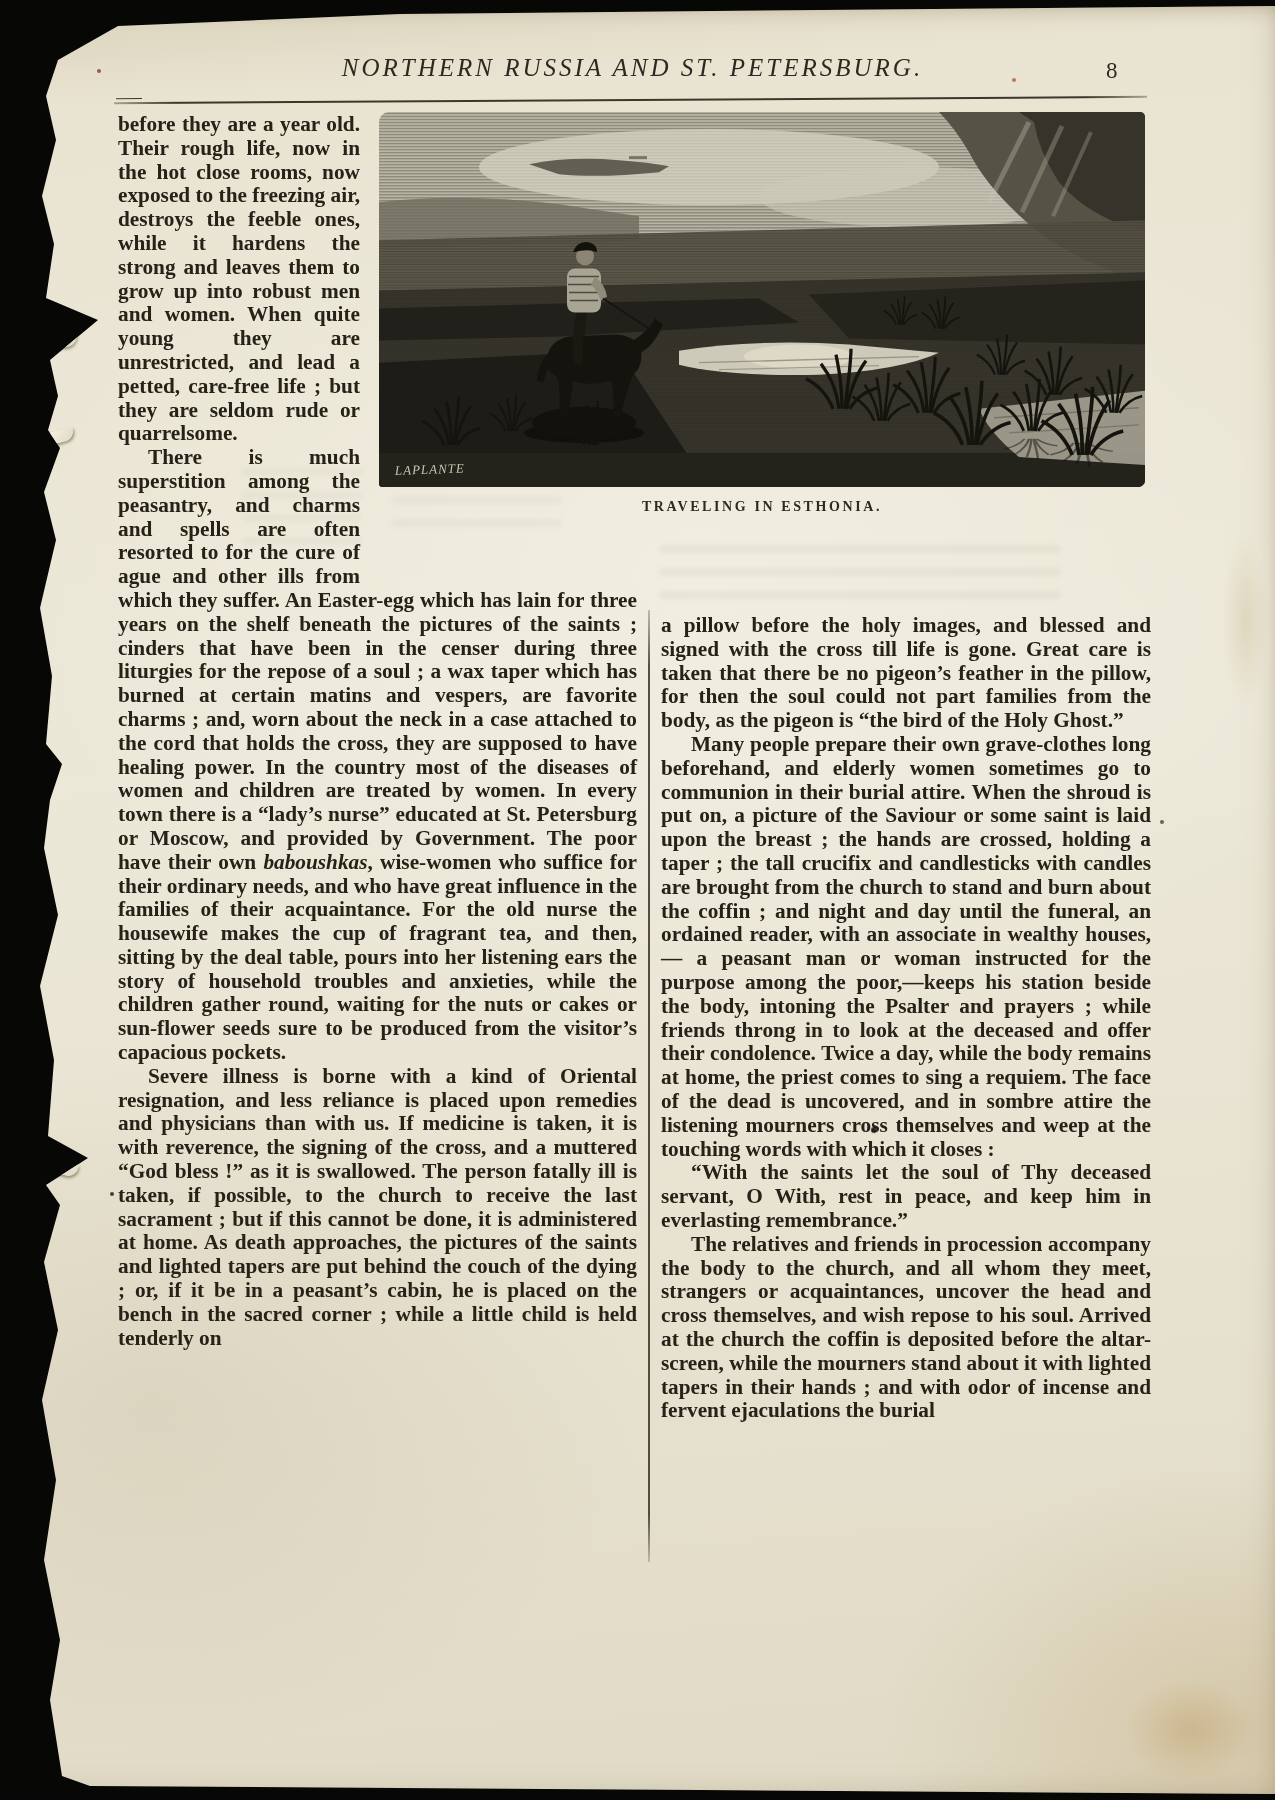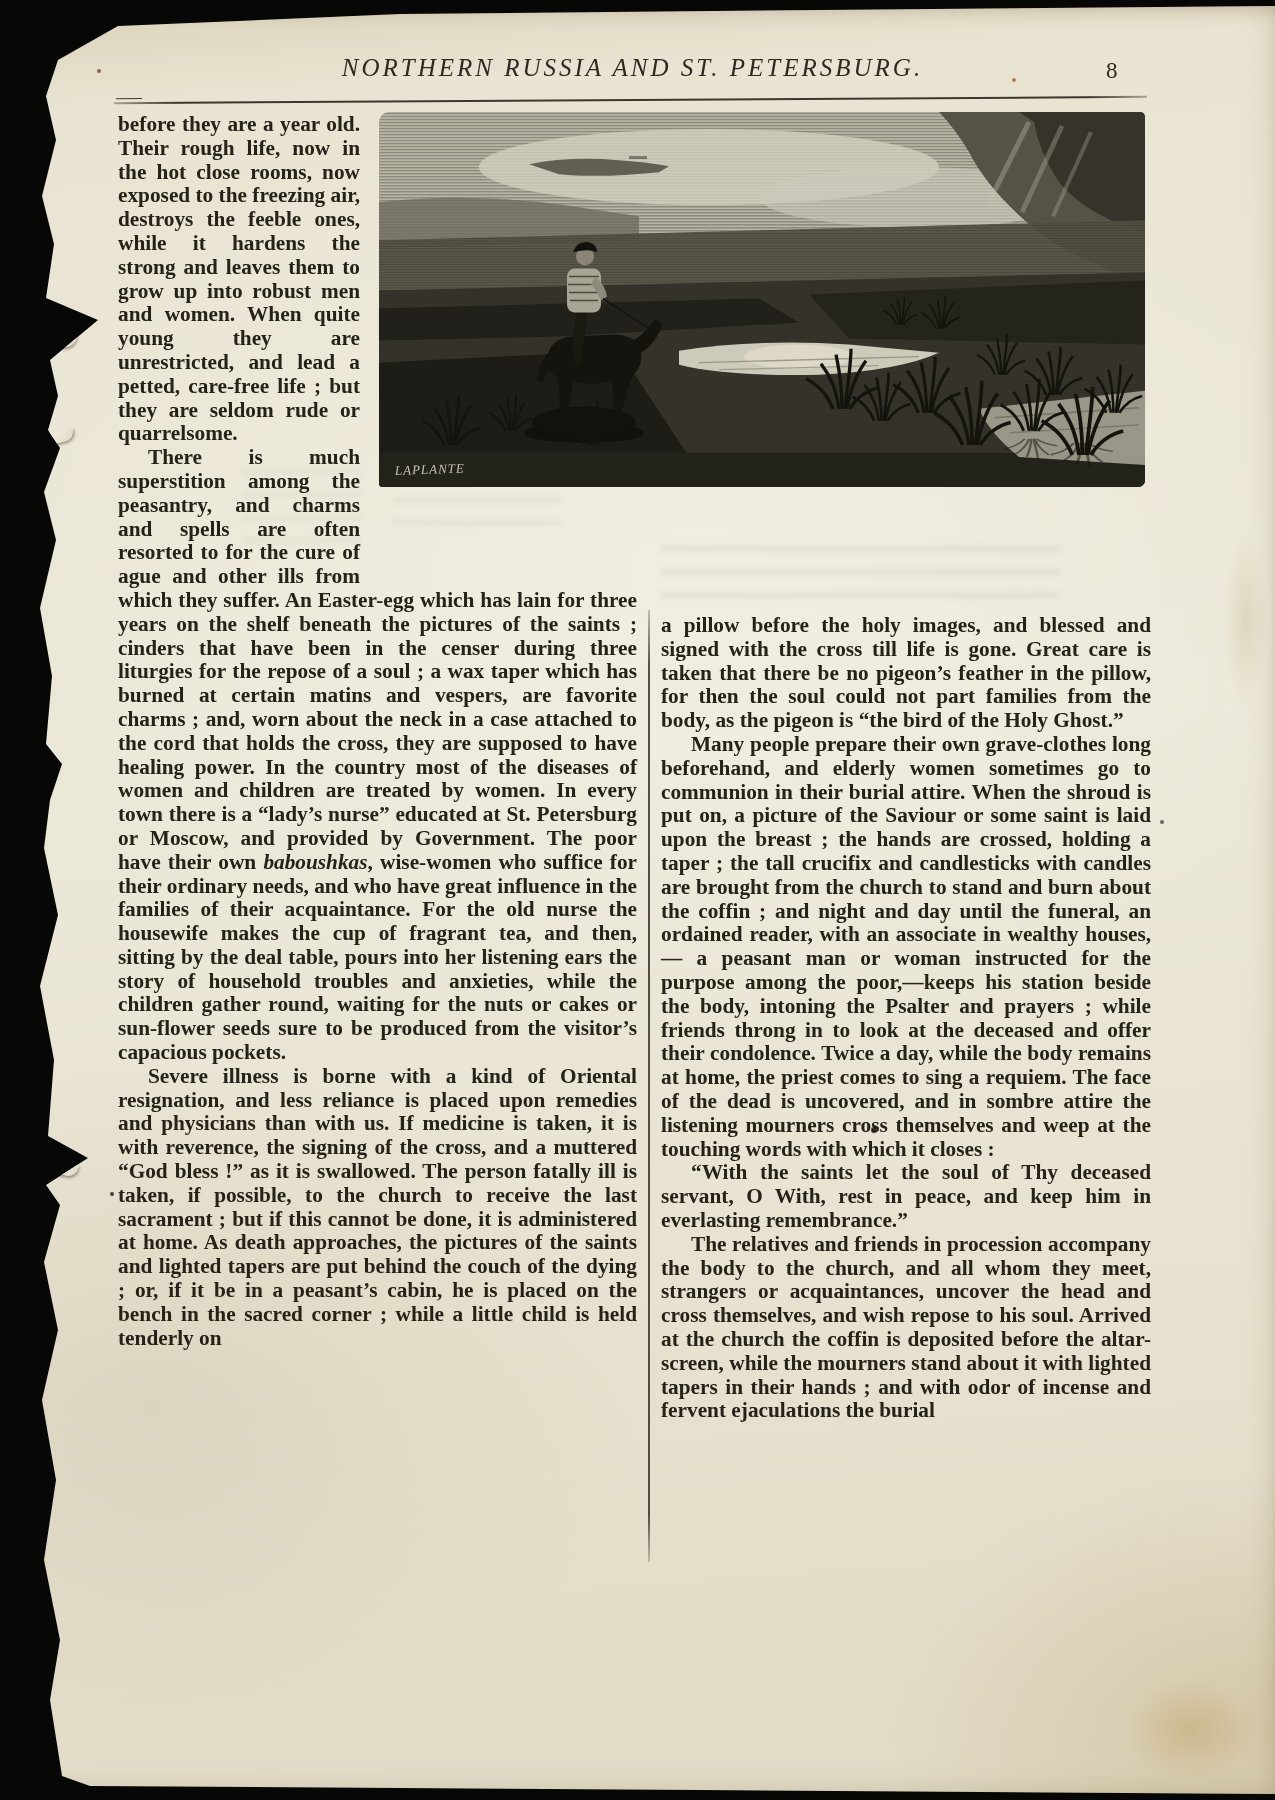--- a/index.html
+++ b/index.html
@@ -194,20 +194,21 @@
         <path d="M66 36 Q76 44 78 56 L72 60 Q68 50 62 44 Z" fill="#8f8b7a"></path>
         <line x1="74" y1="58" x2="120" y2="88" stroke="#14130e" stroke-width="1.5"></line>
         <circle cx="56" cy="16" r="9" fill="#8a8575"></circle>
         <path d="M44 12 Q48 0 60 2 Q68 4 68 12 Q60 8 44 12 Z" fill="#12110c"></path>
       </g>
 
       <text x="16" y="362" font-size="13" font-style="italic" letter-spacing="1" fill="#c9c5b2" transform="rotate(-2 16 362)">LAPLANTE</text>
     </svg>
   </div>
 
+  <div class="caption">TRAVELING IN ESTHONIA.</div>
 
   <div class="column col-left">
     <div class="img-spacer"></div>
   <p class="para">before they are a year old.  Their rough life, now in the hot close rooms, now exposed to the freezing air, destroys the feeble ones, while it hardens the strong and leaves them to grow up into robust men and women.  When quite young they are unrestricted, and lead a petted, care-free life ; but they are seldom rude or quarrelsome.</p>
       <p class="para indent">There is much superstition among the peasantry, and charms and spells are often resorted to for the cure of ague and other ills from which they suffer.  An Easter-egg which has lain for three years on the shelf beneath the pictures of the saints ; cinders that have been in the censer during three liturgies for the repose of a soul ; a wax taper which has burned at certain matins and vespers, are favorite charms ; and, worn about the neck in a case attached to the cord that holds the cross, they are supposed to have healing power. In the country most of the diseases of women and children are treated by women.  In every town there is a “lady’s nurse” educated at St. Petersburg or Moscow, and provided by Government.  The poor have their own <i>baboushkas</i>, wise-women who suffice for their ordinary needs, and who have great influence in the families of their acquaintance. For the old nurse the housewife makes the cup of fragrant tea, and then, sitting by the deal table, pours into her listening ears the story of household troubles and anxieties, while the children gather round, waiting for the nuts or cakes or sun-flower seeds sure to be produced from the visitor’s capacious pockets.</p>
       <p class="para indent">Severe illness is borne with a kind of Oriental resignation, and less reliance is placed upon remedies and physicians than with us. If medicine is taken, it is with reverence, the signing of the cross, and a muttered “God bless !” as it is swallowed.   The person fatally ill is taken, if possible, to the church to receive the last sacrament ; but if this cannot be done, it is administered at home.  As death approaches, the pictures of the saints and lighted tapers are put behind the couch of the dying ; or, if it be in a peasant’s cabin, he is placed on the bench in the sacred corner ; while a little child is held tenderly on</p>
     </div>
 
   <div class="column-divider"></div>
 

